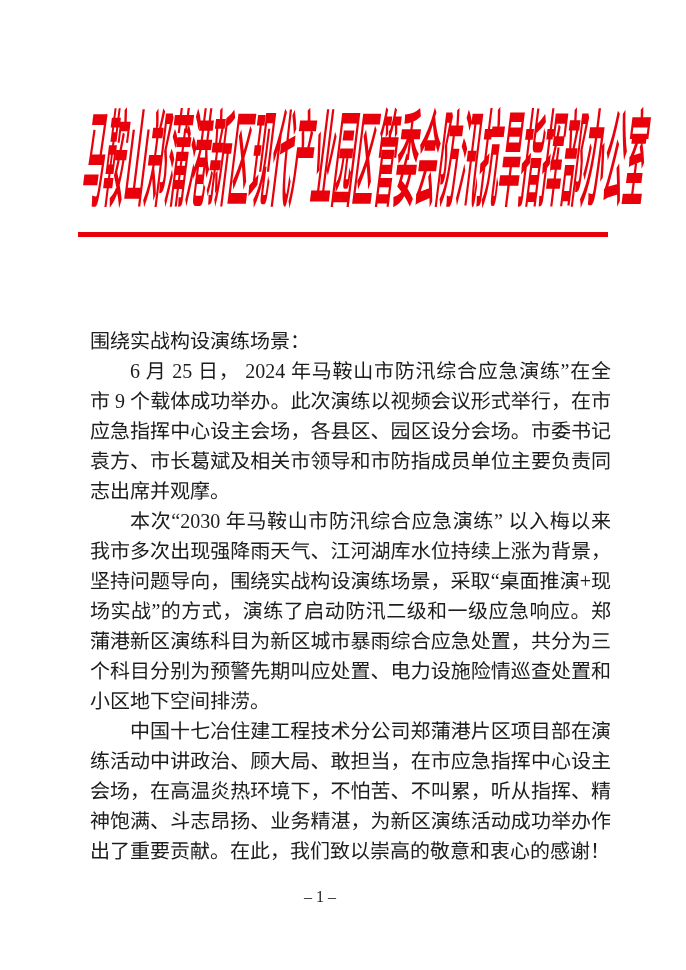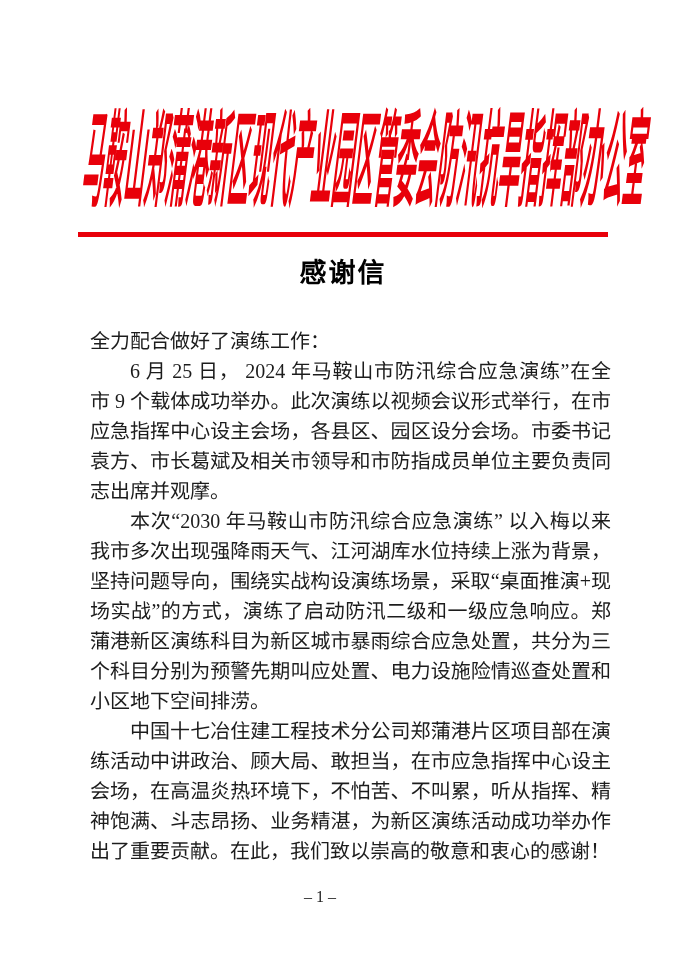--- a/index.html
+++ b/index.html
@@ -89,24 +89,23 @@
 </style>
 </head>
 <body>
 
 <div class="page">
 
   <div class="letterhead-text">马鞍山郑蒲港新区现代产业园区管委会防汛抗旱指挥部办公室</div>
 
   <div class="letterhead-rule"></div>
 
-  <h1 class="doc-title">感谢信</h1>
 
   <main class="doc-body">
-    <p class="salutation">全力配合做好了演练工作：</p>
+    <p class="salutation">围绕实战构设演练场景：</p>
     <p class="para">6 月 25 日， 2024 年马鞍山市防汛综合应急演练”在全市 9 个载体成功举办。此次演练以视频会议形式举行，在市应急指挥中心设主会场，各县区、园区设分会场。市委书记袁方、市长葛斌及相关市领导和市防指成员单位主要负责同志出席并观摩。</p>
     <p class="para">本次“2030 年马鞍山市防汛综合应急演练” 以入梅以来我市多次出现强降雨天气、江河湖库水位持续上涨为背景，坚持问题导向，围绕实战构设演练场景，采取“桌面推演+现场实战”的方式，演练了启动防汛二级和一级应急响应。郑蒲港新区演练科目为新区城市暴雨综合应急处置，共分为三个科目分别为预警先期叫应处置、电力设施险情巡查处置和小区地下空间排涝。</p>
     <p class="para">中国十七冶住建工程技术分公司郑蒲港片区项目部在演练活动中讲政治、顾大局、敢担当，在市应急指挥中心设主会场，在高温炎热环境下，不怕苦、不叫累，听从指挥、精神饱满、斗志昂扬、业务精湛，为新区演练活动成功举办作出了重要贡献。在此，我们致以崇高的敬意和衷心的感谢！</p>
   </main>
 
   <footer class="page-footer">
     <span class="page-number">– 1 –</span>
   </footer>
 
 </div>

